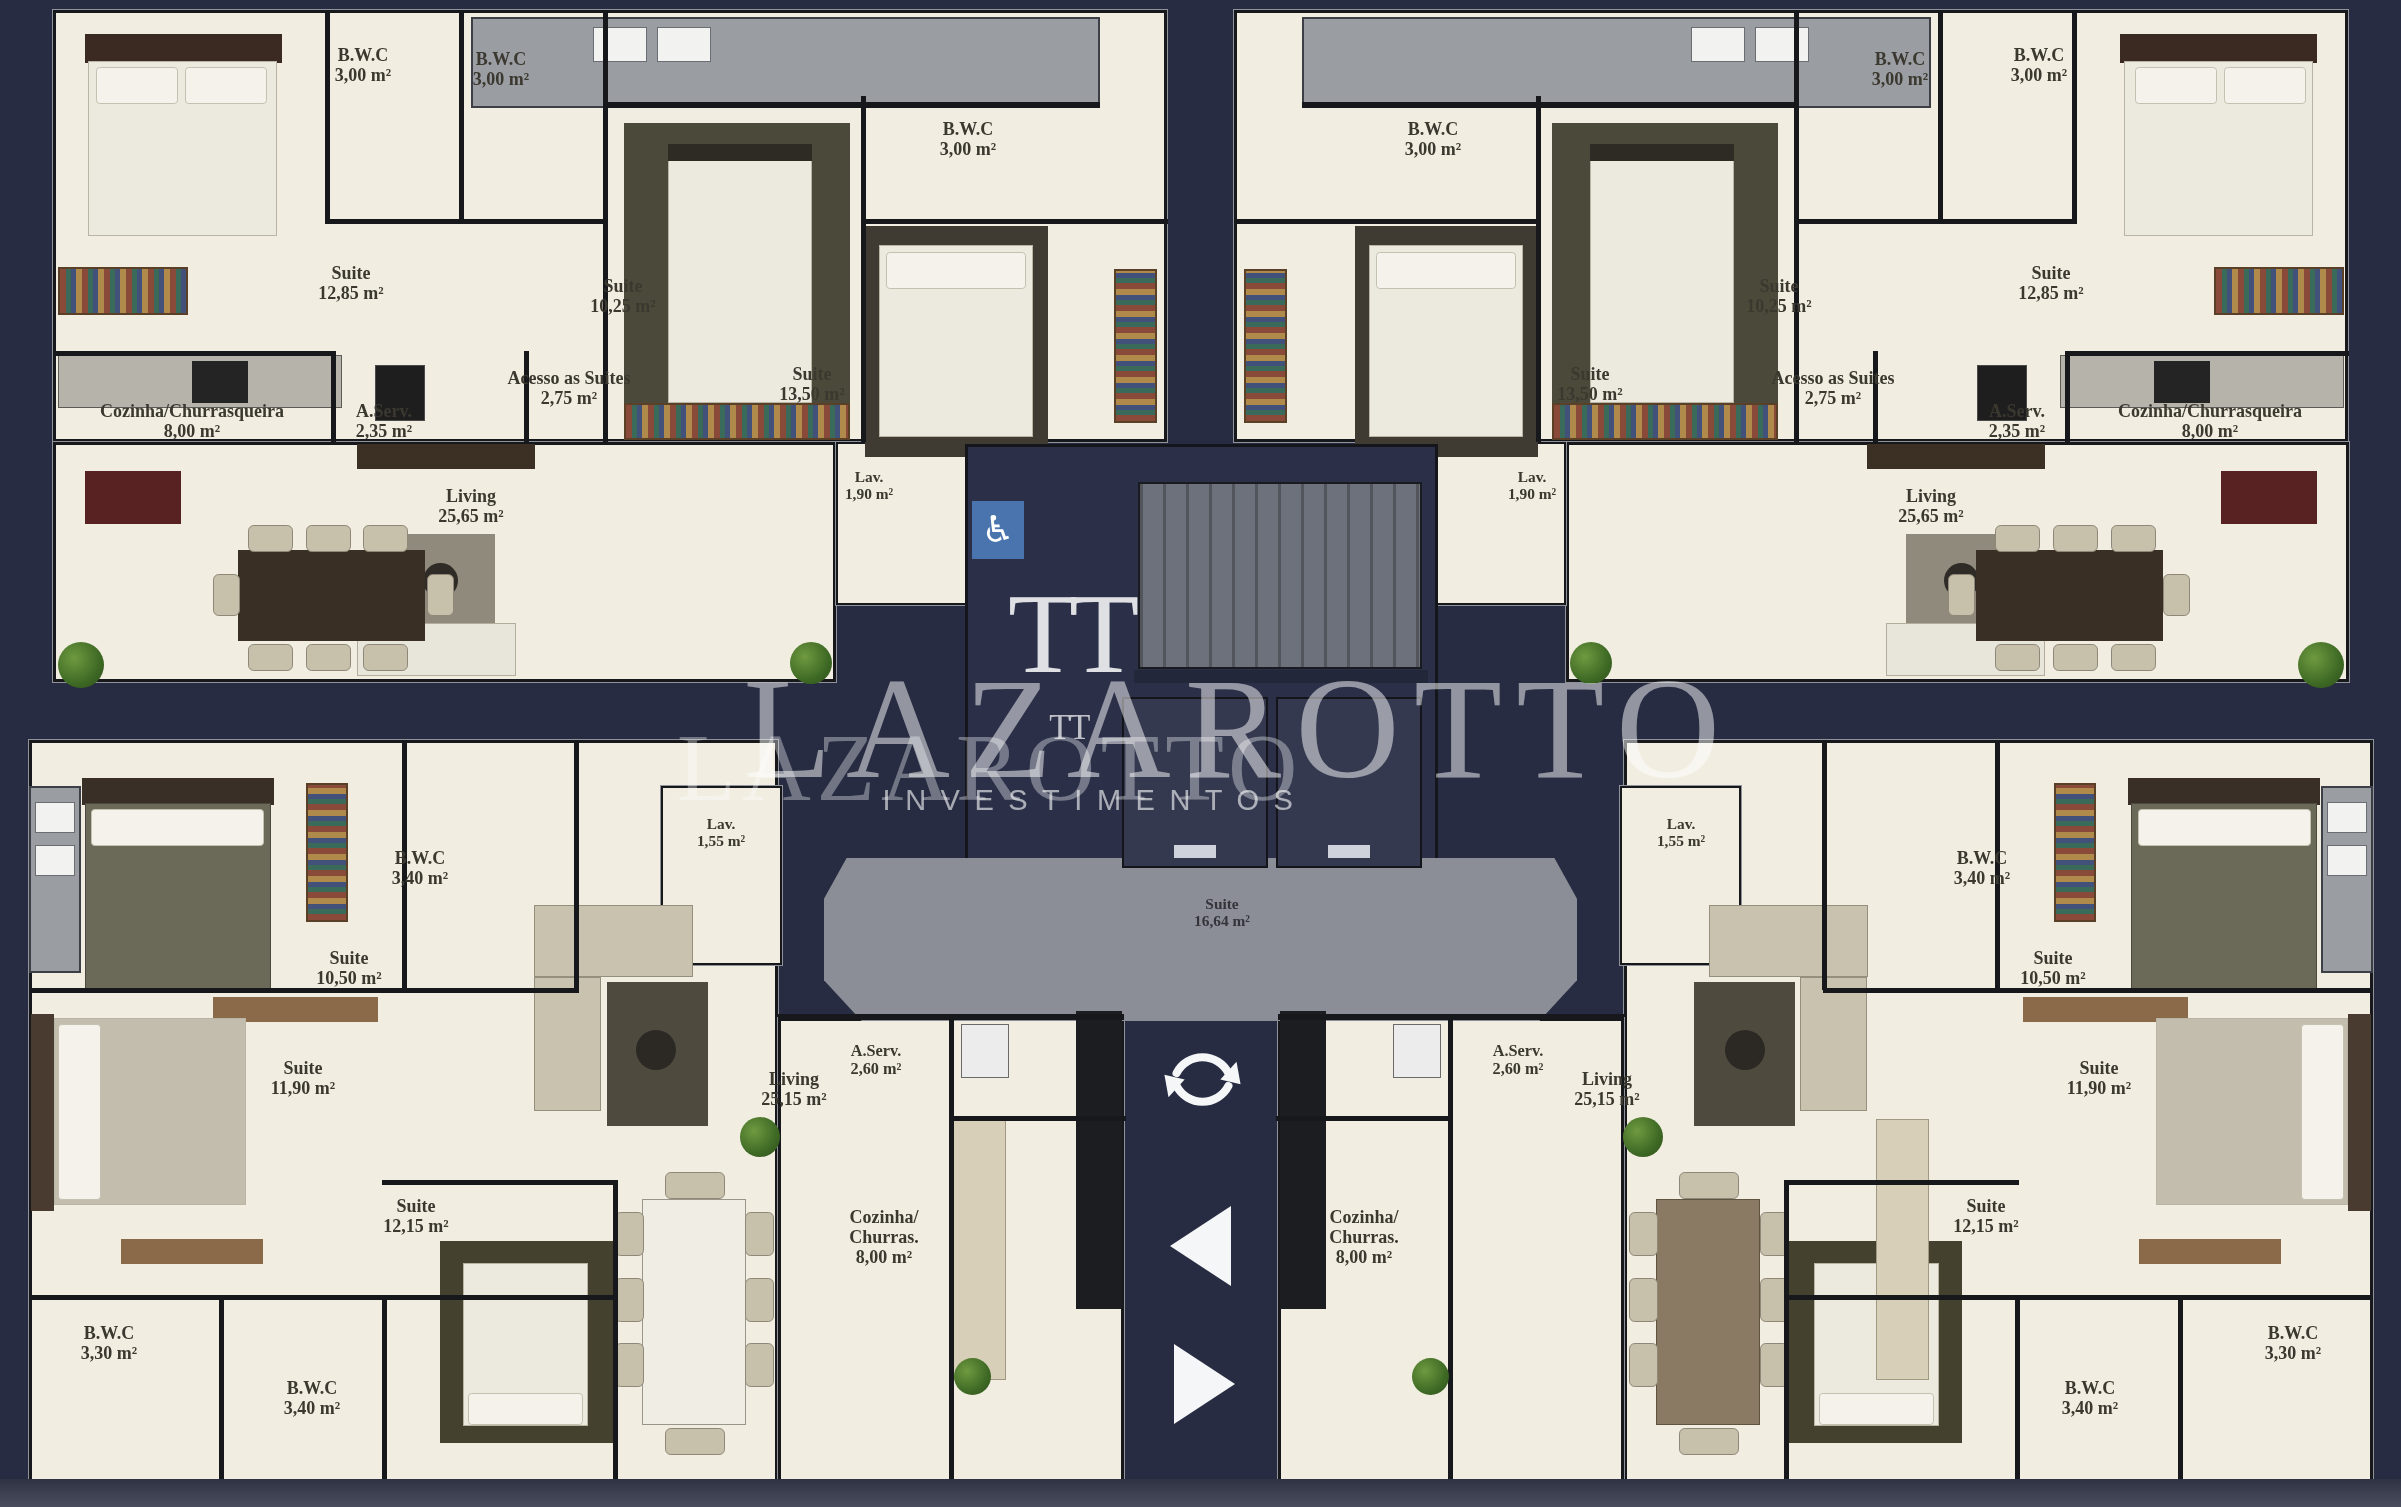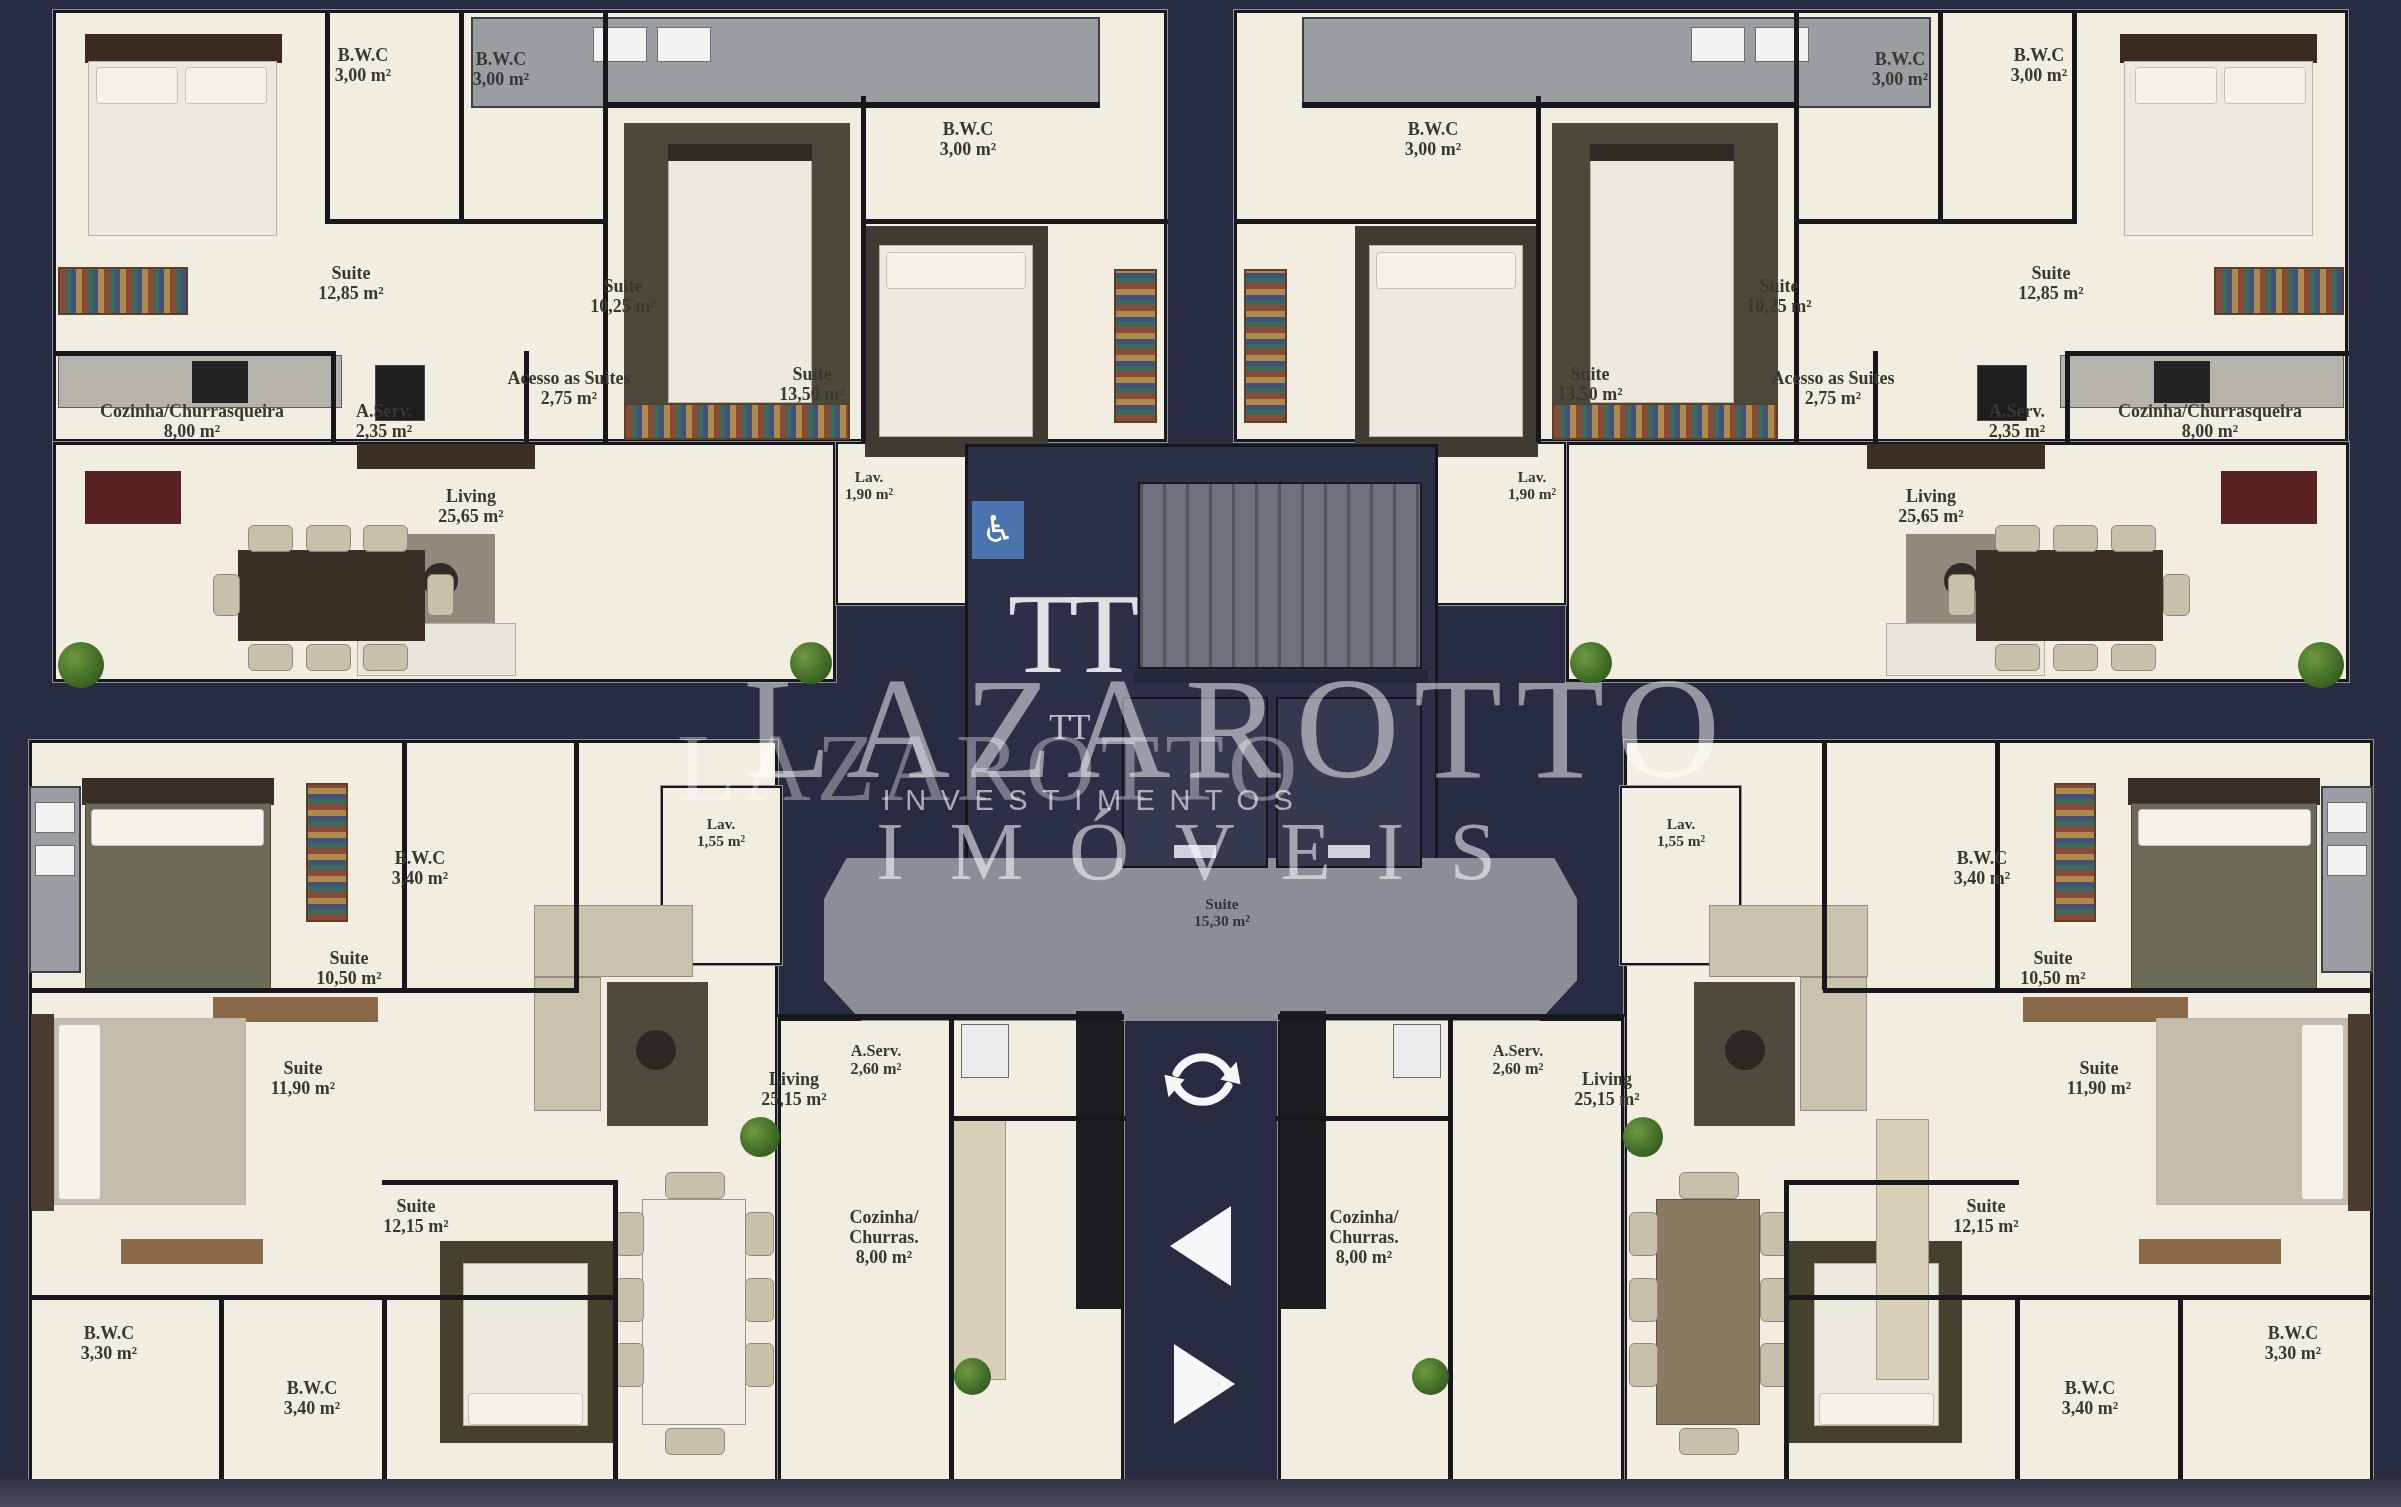--- a/index.html
+++ b/index.html
@@ -228,21 +228,21 @@
 
   <div class="core" style="left:965px;top:444px;width:473px;height:530px;"></div>
   <div class="furn" style="left:972px;top:501px;width:52px;height:58px;background:#4a74ad;color:#fff;font-size:37px;line-height:58px;text-align:center;z-index:4;font-family:'DejaVu Sans',sans-serif;">♿</div>
   <div class="furn" style="left:1138px;top:482px;width:284px;height:187px;background:#6d717b;border:2.9px solid #1a1b20;background-image:repeating-linear-gradient(90deg,rgba(0,0,0,0.25) 0 2.9px,transparent 2.9px 23px);z-index:3;"></div>
   <div class="furn" style="left:1134px;top:670px;width:294px;height:13.4px;background:#23273a;z-index:3;"></div>
   <div class="furn" style="left:1122px;top:697px;width:146px;height:171px;background:#343950;border:2.9px solid #14151a;z-index:3;"></div>
   <div class="furn" style="left:1276px;top:697px;width:146px;height:171px;background:#343950;border:2.9px solid #14151a;z-index:3;"></div>
   <div class="furn" style="left:1174px;top:845px;width:42px;height:13.4px;background:#cfd2da;z-index:4;"></div>
   <div class="furn" style="left:1328px;top:845px;width:42px;height:13.4px;background:#cfd2da;z-index:4;"></div>
   <div class="hallpoly" style="left:824px;top:858px;width:753px;height:163px;"></div>
-  <div class="hall-label" style="left:1222px;top:913px;"><span>Suite</span><br><span>15,30 m²</span></div>
+  <div class="hall-label" style="left:1222px;top:913px;"><span>Suite</span><br><span>16,64 m²</span></div>
 
   <div class="plate" style="left:29px;top:740px;width:749px;height:745px;"></div>
   <div class="plate" style="left:778px;top:1018px;width:346px;height:466px;"></div>
   <div class="plate" style="left:661px;top:786px;width:121px;height:179px;border-width:2.9px;"></div>
   <div class="furn gray" style="left:29px;top:786px;width:52px;height:187px;"></div>
   <div class="furn acunit" style="left:35px;top:802px;width:40px;height:31px;"></div>
   <div class="furn acunit" style="left:35px;top:845px;width:40px;height:31px;"></div>
   <div class="wall" style="left:402px;top:740px;width:4.8px;height:250px;"></div>
   <div class="wall" style="left:574px;top:740px;width:4.8px;height:250px;"></div>
   <div class="wall" style="left:29px;top:988px;width:550px;height:4.8px;"></div>
@@ -411,21 +411,20 @@
   <div class="rlabel" style="left:1518px;top:1060px;font-size:16.3px;">
       <span class="nm">A.Serv.</span>
       <span>2,60 m²</span>
     </div>
 
   <div class="wm" style="left:1069px;top:634px;font-size:115px;letter-spacing:-0.08em;opacity:0.85;font-weight:400;">TT</div>
   <div class="wm" style="left:1069px;top:728px;font-size:35px;letter-spacing:-0.05em;opacity:0.7;font-weight:400;">TT</div>
   <div class="wm" style="left:1239px;top:728px;font-size:144px;letter-spacing:0.10em;opacity:0.5;font-weight:400;white-space:nowrap;">LAZAROTTO</div>
   <div class="wm" style="left:990px;top:767px;font-size:96px;letter-spacing:0.06em;opacity:0.35;font-weight:400;white-space:nowrap;">LAZAROTTO</div>
   <div class="wm" style="left:1095px;top:800px;font-size:29px;letter-spacing:0.5em;opacity:0.6;font-family:'Liberation Sans',sans-serif;font-weight:400;white-space:nowrap;">INVESTIMENTOS</div>
-  <div class="wm" style="left:1209px;top:851px;font-size:83px;letter-spacing:0.55em;opacity:0.55;font-weight:400;white-space:nowrap;">IMÓVEIS</div>
 
   <button class="ctrl" style="left:1162px;top:1039px;width:81px;height:81px;">
     <svg width="81" height="81" viewBox="0 0 100 100">
       <path d="M18 42 A36 36 0 0 1 82 42" fill="none" stroke="#f5f6f8" stroke-width="10" stroke-linecap="round"></path>
       <polygon points="92,28 97,56 72,50" fill="#f5f6f8"></polygon>
       <path d="M82 58 A36 36 0 0 1 18 58" fill="none" stroke="#f5f6f8" stroke-width="10" stroke-linecap="round"></path>
       <polygon points="8,72 3,44 28,50" fill="#f5f6f8"></polygon>
     </svg>
   </button>
   <button class="ctrl" style="left:1170px;top:1205px;width:63px;height:81px;background:none;">

